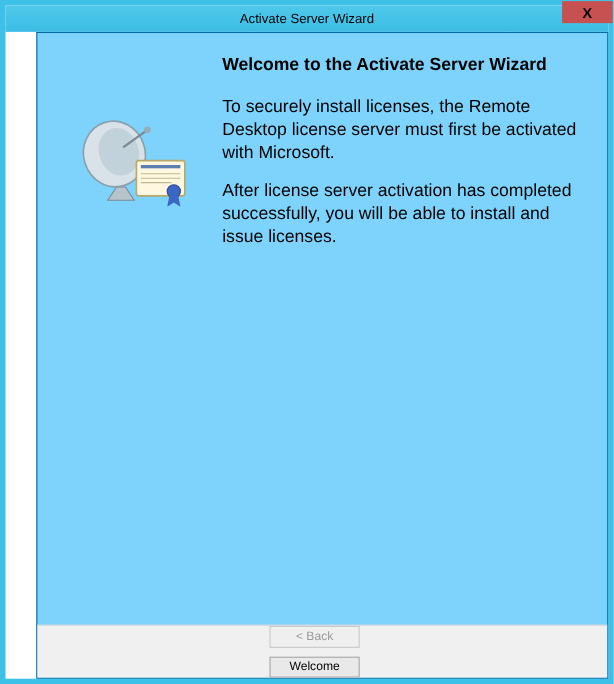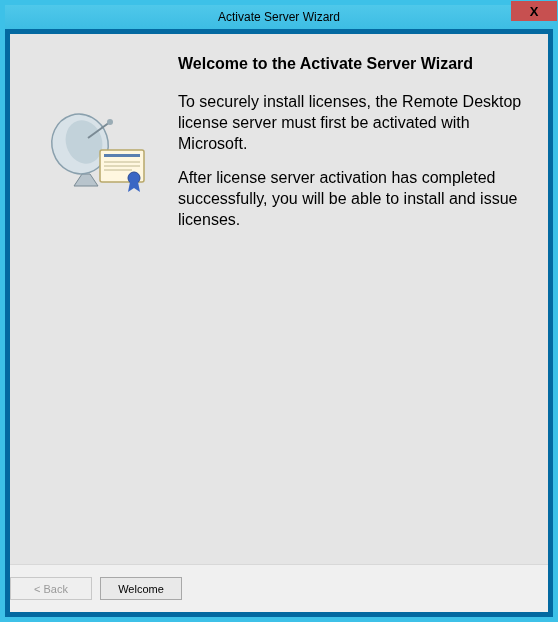--- a/index.html
+++ b/index.html
@@ -49,22 +49,23 @@
   .close-btn span {
     color: #000;
     font-size: 13px;
     font-weight: bold;
     font-family: Arial, sans-serif;
   }
   .body-area {
     flex: 1;
     display: flex;
     flex-direction: column;
-    background: #e5e5e5;
-    border: 5px solid #0369a1;
+    background: #7dd3fc;
+    border: 1px solid #0369a1;
+    margin-left: 28px;
   }
   .content {
     flex: 1;
     display: flex;
     padding: 20px 22px 10px 12px;
   }
   .left-col {
     width: 150px;
     flex-shrink: 0;
     padding-top: 48px;
@@ -85,23 +86,24 @@
     color: #000;
     margin: 0 0 14px 0;
     line-height: 1.3;
   }
   .button-bar {
     height: 48px;
     border-top: 1px solid #d8d8d8;
     background: #f0f0f0;
     display: flex;
     align-items: center;
-    justify-content: flex-start;
+    justify-content: flex-end;
     padding-right: 14px;
     gap: 8px;
+    flex-direction: column;
   }
   .btn {
     min-width: 82px;
     height: 23px;
     font-size: 11px;
     font-family: "Segoe UI", Tahoma, sans-serif;
     background: #e9e9e9;
     border: 1px solid #a8a8a8;
     cursor: pointer;
     padding: 0 8px;

